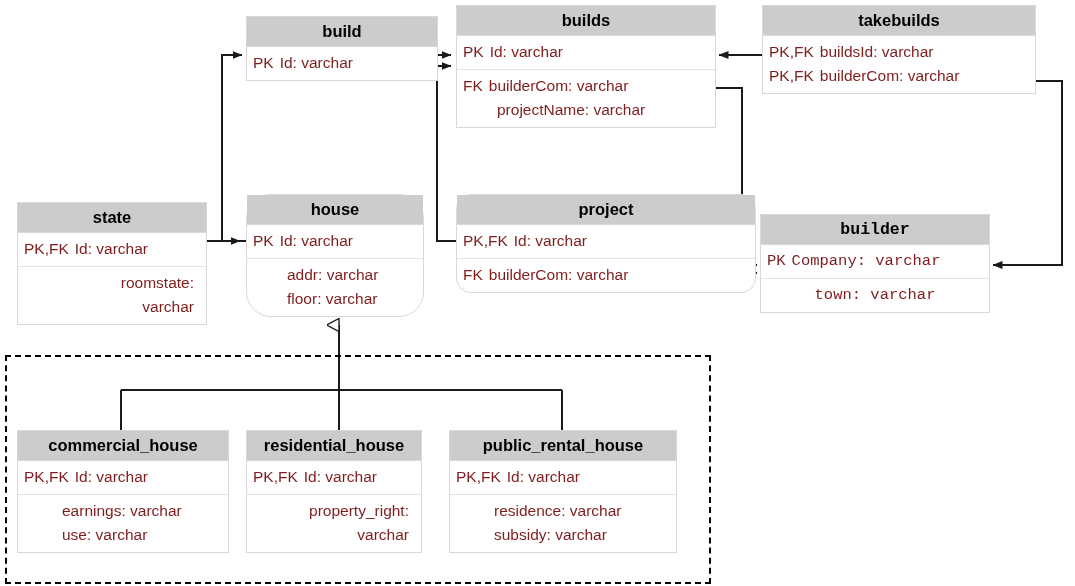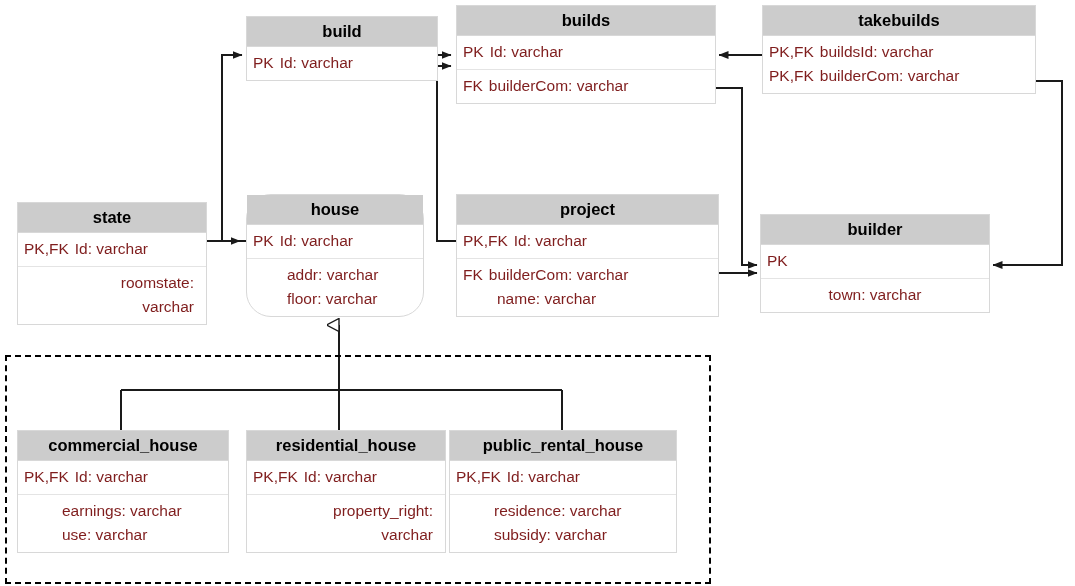--- a/index.html
+++ b/index.html
@@ -137,20 +137,24 @@
       <div class="attr-row">
         <span class="attr-key">PK</span>
         <span class="attr-name">Id:  varchar</span>
       </div>
     </div>
     <div class="ent-section last">
       <div class="attr-row">
         <span class="attr-key">FK</span>
         <span class="attr-name">builderCom:  varchar</span>
       </div>
+      <div class="attr-row">
+        <span class="attr-key" style="min-width:28px"></span>
+        <span class="attr-name">projectName:  varchar</span>
+      </div>
     </div>
   </div>
 
   <div class="entity" style="left:762px; top:5px; width:274px;">
     <div class="ent-title">takebuilds</div>
     <div class="ent-section last">
       <div class="attr-row">
         <span class="attr-key">PK,FK</span>
         <span class="attr-name">buildsId:  varchar</span>
       </div>
@@ -192,45 +196,42 @@
         <span class="attr-key" style="min-width:28px"></span>
         <span class="attr-name">addr:  varchar</span>
       </div>
       <div class="attr-row">
         <span class="attr-key" style="min-width:28px"></span>
         <span class="attr-name">floor:  varchar</span>
       </div>
     </div>
   </div>
 
-  <div class="entity" style="left:456px; top:194px; width:263px;">
+  <div class="entity" style="left:456px; top:194px; width:300px;border-radius:15px;">
     <div class="ent-title">project</div>
     <div class="ent-section">
       <div class="attr-row">
         <span class="attr-key">PK,FK</span>
         <span class="attr-name">Id:  varchar</span>
       </div>
     </div>
     <div class="ent-section last">
       <div class="attr-row">
         <span class="attr-key">FK</span>
         <span class="attr-name">builderCom:  varchar</span>
       </div>
-      <div class="attr-row">
-        <span class="attr-key" style="min-width:28px"></span>
-        <span class="attr-name">name:  varchar</span>
-      </div>
-    </div>
-  </div>
-
-  <div class="entity" style="left:760px; top:214px; width:230px;">
+    </div>
+  </div>
+
+  <div class="entity" style="left:760px; top:214px; width:230px;font-family:Liberation Mono, monospace;">
     <div class="ent-title">builder</div>
     <div class="ent-section">
       <div class="attr-row">
         <span class="attr-key">PK</span>
+        <span class="attr-name">Company:  varchar</span>
       </div>
     </div>
     <div class="ent-section last">
       <div class="attr-row" style="justify-content:center">
         <span>town:  varchar</span>
       </div>
     </div>
   </div>
 
   <div class="entity" style="left:17px; top:430px; width:212px;">
@@ -246,21 +247,21 @@
         <span class="attr-key" style="min-width:32px"></span>
         <span class="attr-name">earnings:  varchar</span>
       </div>
       <div class="attr-row">
         <span class="attr-key" style="min-width:32px"></span>
         <span class="attr-name">use:  varchar</span>
       </div>
     </div>
   </div>
 
-  <div class="entity" style="left:246px; top:430px; width:200px;">
+  <div class="entity" style="left:246px; top:430px; width:176px;">
     <div class="ent-title">residential_house</div>
     <div class="ent-section">
       <div class="attr-row">
         <span class="attr-key">PK,FK</span>
         <span class="attr-name">Id:  varchar</span>
       </div>
     </div>
     <div class="ent-section last">
       <div class="attr-row wrap2">
         <span>property_right:</span>

